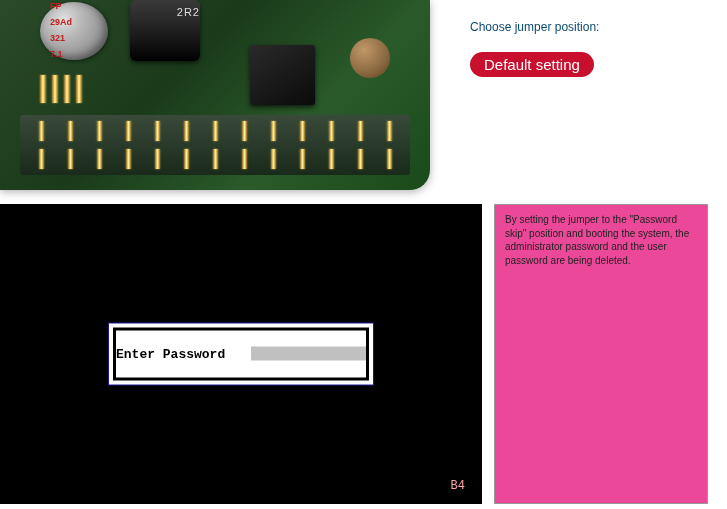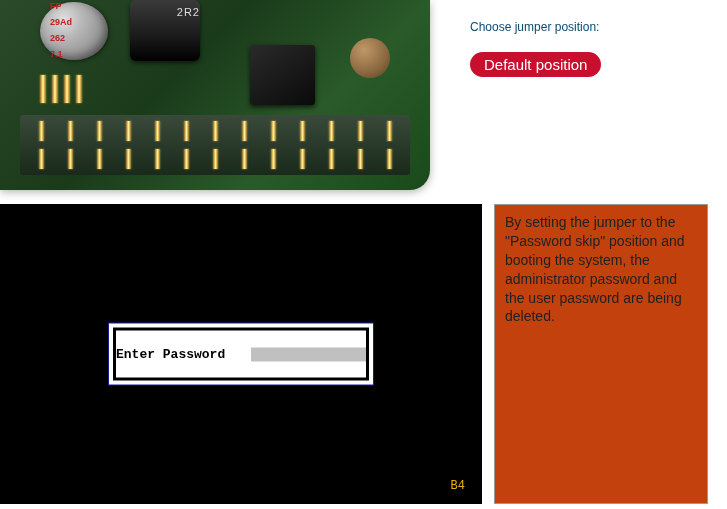--- a/index.html
+++ b/index.html
@@ -156,65 +156,65 @@
     position: absolute;
     left: 50%;
     top: 50%;
     transform: translate(-50%, -50%);
     width: 250px;
     background: #fff;
     border: 3px solid #000;
     box-shadow: 0 0 0 4px #fff, 0 0 0 5px #1a1a9e;
     padding: 16px 0;
     display: flex;
-    align-items: flex-end;
+    align-items: flex-start;
     gap: 26px;
   }
   .bios-label {
     font-family: "Courier New", monospace;
     font-weight: bold;
     font-size: 13px;
     color: #000;
     white-space: nowrap;
   }
   .bios-input {
     height: 14px;
     background: #c0c0c0;
     flex: 1;
     border: none;
   }
   .bios-footer {
     position: absolute;
     right: 16px;
     bottom: 10px;
-    color: #eab308;
+    color: #fca5a5;
     font-family: "Courier New", monospace;
     font-size: 12px;
   }
 
   .info-panel {
     width: 214px;
-    background: #c2410c;
+    background: #ec4899;
     border: 1px solid #999;
     padding: 8px 10px;
-    font-size: 14px;
+    font-size: 10px;
     line-height: 1.35;
     color: #222;
     box-sizing: border-box;
   }
 </style>
 </head>
 <body>
 
 <div class="top-section">
   <div class="pcb-image">
     <div class="capacitor">
       <span>FP</span>
       <span>29Ad</span>
-      <span>262</span>
+      <span>321</span>
       <span>7.1</span>
     </div>
     <div class="inductor">
       <span>2R2</span>
     </div>
     <div class="chip"></div>
     <div class="smallcap"></div>
     <div class="gold-pins">
       <div class="pin"></div>
         <div class="pin"></div>
@@ -273,21 +273,21 @@
       <div class="pin-pair">
           <div class="pin"></div>
           <div class="pin"></div>
         </div>
     </div>
   </div>
 
   <div class="options-panel">
     <div class="options-title">Choose jumper position:</div>
     <div>
-      <button class="pill-button active">Default position</button>
+      <button class="pill-button active">Default setting</button>
     </div>
   </div>
 </div>
 
 <div class="bottom-section">
   <div class="bios-screen">
     <div class="bios-dialog">
       <span class="bios-label">Enter Password</span>
       <div class="bios-input"></div>
     </div>

